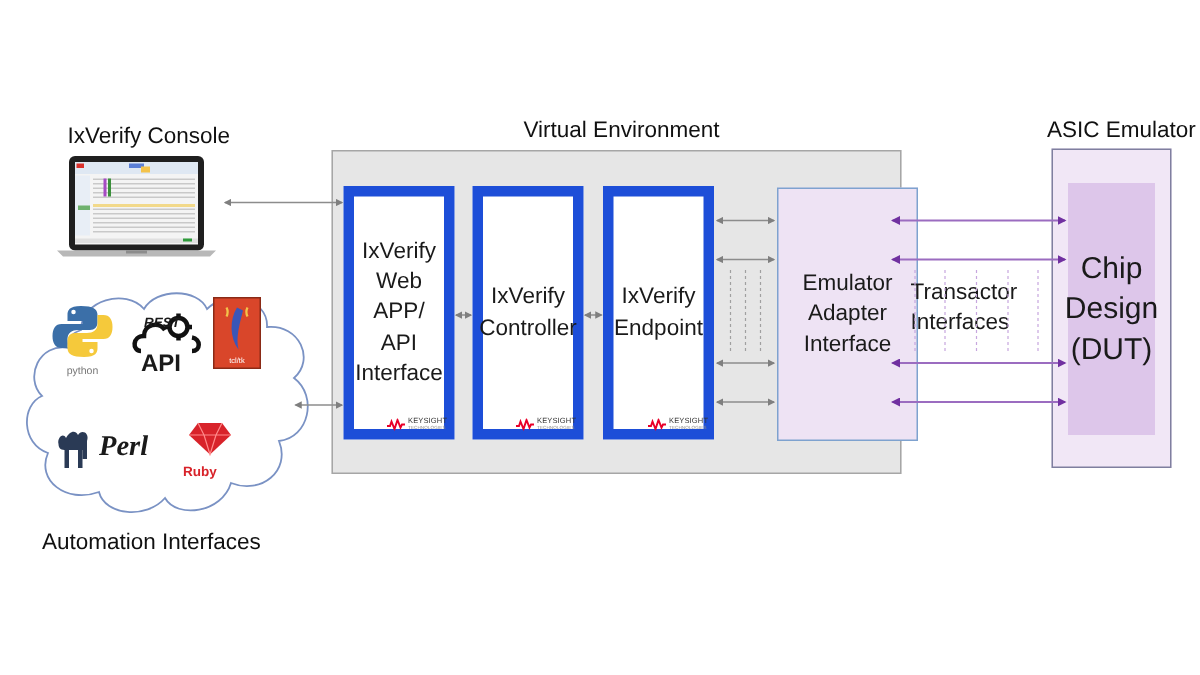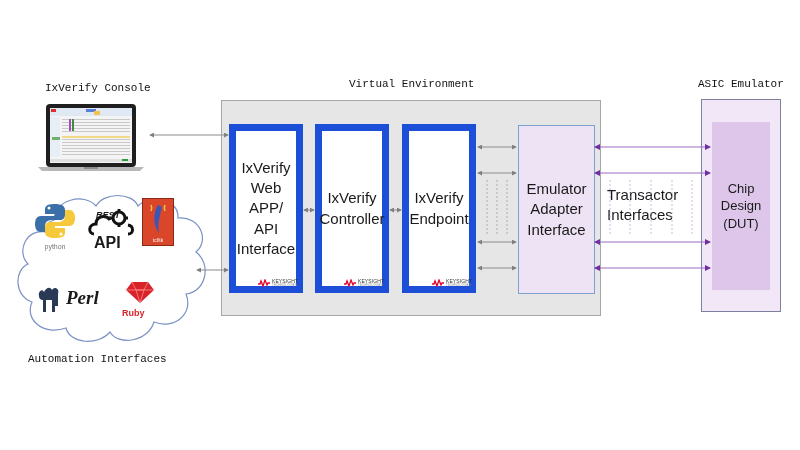--- a/index.html
+++ b/index.html
@@ -1,25 +1,25 @@
 <!DOCTYPE html>
 <html><head>
 <meta charset="utf-8">
 <style>
   html, body { margin:0; padding:0; background:#ffffff; }
   body { width:800px; height:450px; position:relative; overflow:hidden;
          font-family: "Liberation Sans", "DejaVu Sans", sans-serif; color:#1a1a1a; }
   .abs { position:absolute; }
-  .title { font-size:11px; color:#111; white-space:nowrap;font-family:Liberation Mono, monospace; }
+  .title { font-size:15px; color:#111; white-space:nowrap; }
   .venv { left:221px; top:100px; width:380px; height:216px; background:#e6e6e6; border:1px solid #a6a6a6; box-sizing:border-box; }
   .block { background:#fff; border:7px solid #1d4ed8; box-sizing:border-box; display:flex; align-items:center; justify-content:center; text-align:center; font-size:15px; line-height:1.35; }
   .block span { white-space:pre-line; }
   .eai { background:#eee3f4; border:1px solid #7ea2cf; }
   .asic { left:701px; top:99px; width:80px; height:213px; background:#f1e7f6; border:1px solid #7f7f9f; box-sizing:border-box; }
-  .chip { left:712px; top:122px; width:58px; height:168px; background:#ddc6ea; display:flex; align-items:center; justify-content:center; text-align:center; font-size:13px; line-height:1.35; }
+  .chip { left:712px; top:122px; width:58px; height:168px; background:#ddc6ea; display:flex; align-items:center; justify-content:center; text-align:center; font-size:20px; line-height:1.35; }
   .chip span, .ti span { white-space:pre-line; }
   .ti { left:607px; top:185px; width:90px; text-align:left; font-size:15px; line-height:1.35; }
   .logo { display:flex; align-items:center; gap:2px; }
   .logo .wave { width:12px; height:8px; }
   .logo .txt { font-size:5px; color:#333; line-height:1; letter-spacing:0.1px; }
   .logo .txt small { display:block; font-size:3px; color:#888; }
   svg.overlay { position:absolute; left:0; top:0; }
 </style>
 </head>
 <body>
@@ -128,21 +128,21 @@
 Interface</span>
 </div>
 <div class="abs block" style="left:315px;top:124px;width:74px;height:169px;">
   <span>IxVerify
 Controller</span>
 </div>
 <div class="abs block" style="left:402px;top:124px;width:74px;height:169px;">
   <span>IxVerify
 Endpoint</span>
 </div>
-<div class="abs block eai" style="left:518px;top:125px;width:77px;height:169px;text-align:center;">
+<div class="abs block eai" style="left:518px;top:125px;width:94px;height:169px;text-align:center;">
   <span>Emulator
 Adapter
 Interface</span>
 </div>
 
 <div class="abs logo" style="left:258px;top:279px;">
   <svg class="wave" viewBox="0 0 12 8">
       <path d="M0 5 L2 5 L3 2 L5 7 L7 1 L9 6 L10 4 L12 4" stroke="#e90029" stroke-width="1.3" fill="none"></path>
     </svg>
   <div class="txt"><span>KEYSIGHT</span><small>TECHNOLOGIES</small></div>

